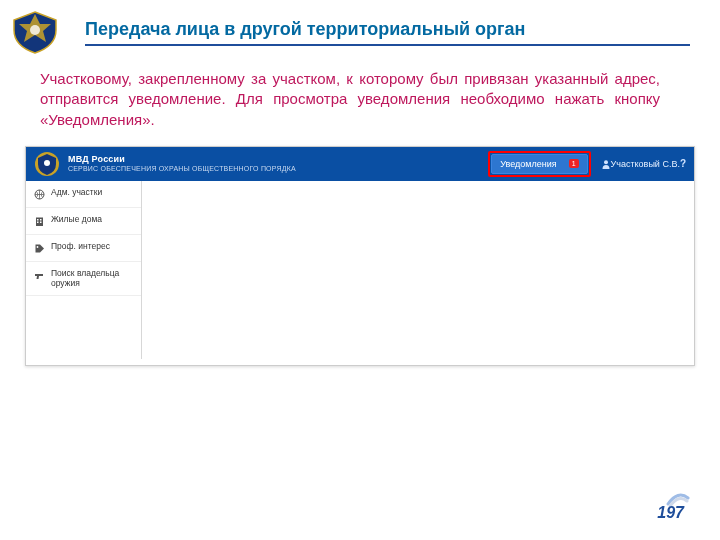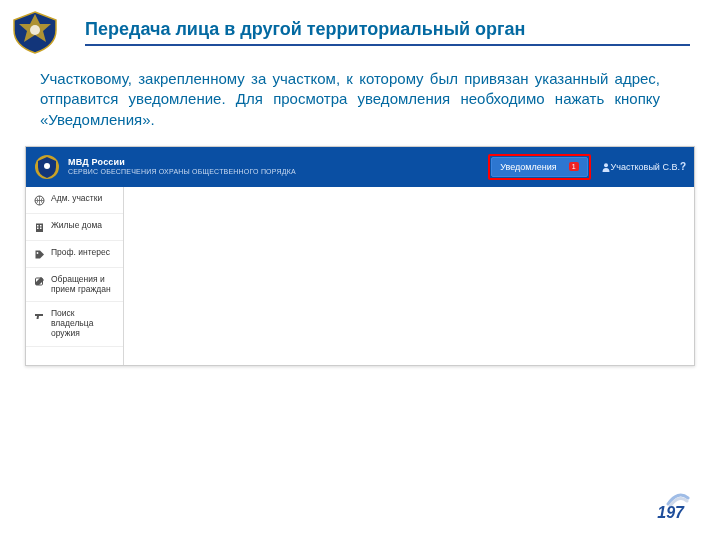--- a/index.html
+++ b/index.html
@@ -30,37 +30,37 @@
     font-size: 18px;
     font-weight: bold;
     padding-bottom: 4px;
   }
   .title-underline {
     height: 2px;
     background: #1f4e9b;
     width: 100%;
   }
   .description {
-    color: #0369a1;
+    color: #be185d;
     font-size: 15px;
     line-height: 1.35;
     padding: 14px 60px 10px 40px;
     text-align: justify;
   }
   .app-screenshot {
     margin: 6px 25px 0 25px;
     border: 1px solid #ccc;
     box-shadow: 0 1px 3px rgba(0,0,0,0.15);
     height: 220px;
     background: #fff;
     overflow: hidden;
   }
   .app-topbar {
     background: #0a4fa3;
-    height: 40px;
+    height: 34px;
     display: flex;
     align-items: center;
     padding: 0 8px;
     color: #fff;
   }
   .app-emblem {
     width: 26px;
     height: 26px;
     margin-right: 8px;
     flex-shrink: 0;
@@ -115,21 +115,21 @@
   .help-q {
     font-size: 10px;
     color: #cfe2ff;
     font-weight: bold;
   }
   .app-body {
     display: flex;
     height: calc(100% - 40px);
   }
   .sidebar {
-    width: 98px;
+    width: 116px;
     background: #fff;
     border-right: 1px solid #d7d7d7;
   }
   .sidebar-item {
     display: flex;
     align-items: flex-start;
     gap: 6px;
     padding: 7px 8px;
     font-size: 8.5px;
     color: #333;
@@ -240,29 +240,20 @@
           <svg width="11" height="11" viewBox="0 0 11 11">
               <path d="M1.5 1.5 L6 1.5 L10 5.5 L6 9.5 L1.5 9.5 Z" fill="#555"></path>
               <circle cx="3.5" cy="4" r="0.9" fill="#fff"></circle>
             </svg>
         </span>
         <span>Проф. интерес</span>
       </div>
       <div class="sidebar-item">
         <span class="ic">
           <svg width="11" height="11" viewBox="0 0 11 11">
-              <rect x="1.5" y="2" width="7" height="7" rx="1" fill="none" stroke="#555" stroke-width="1"></rect>
-              <path d="M7 1 L10 4 L5 9 L2 9 L2 6 Z" fill="#555"></path>
-            </svg>
-        </span>
-        <span>Обращения и прием граждан</span>
-      </div>
-      <div class="sidebar-item">
-        <span class="ic">
-          <svg width="11" height="11" viewBox="0 0 11 11">
               <path d="M1 4 L9 4 L9 6 L5 6 L4.5 9 L2.5 9 L3 6 L1 6 Z" fill="#555"></path>
             </svg>
         </span>
         <span>Поиск владельца оружия</span>
       </div>
     </div>
     <div class="content"></div>
   </div>
 </div>
 

